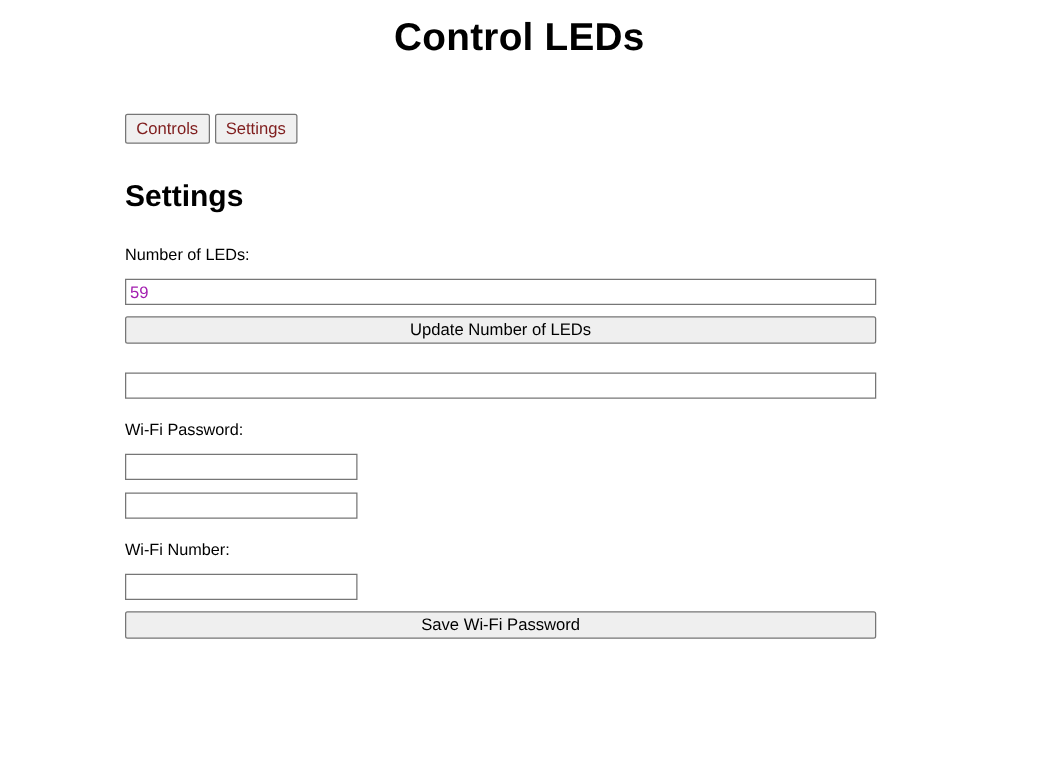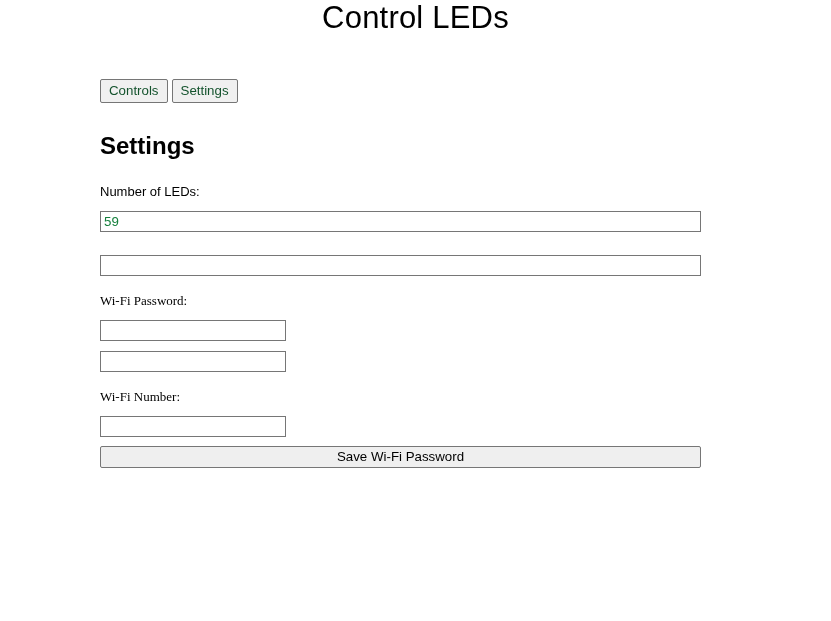--- a/index.html
+++ b/index.html
@@ -11,22 +11,22 @@
     width: 831px;
     height: 621px;
     font-family: "Liberation Sans", sans-serif;
     color: #000000;
     overflow: hidden;
     position: relative;
   }
   .page-title {
     text-align: center;
     font-size: 31px;
-    font-weight: normal;
-    margin: 0;
+    font-weight: bold;
+    margin: 12px;
     padding-top: 0px;
     line-height: 36px;
     letter-spacing: 0.2px;
   }
   .content {
     padding-left: 100px;
     padding-right: 130px;
   }
   .tabs {
     margin-top: 43px;
@@ -34,49 +34,48 @@
     gap: 4px;
   }
   .tab-button {
     font-family: "Liberation Sans", sans-serif;
     font-size: 13.3px;
     line-height: 15px;
     padding: 3px 8px 4px 8px;
     background: #f0f0f0;
     border: 1px solid #767676;
     border-radius: 2px;
-    color: #14532d;
+    color: #7f1d1d;
     cursor: pointer;
   }
   .section-title {
     font-size: 24px;
     font-weight: bold;
     margin: 29px 0 0 0;
     line-height: 28px;
   }
   .field-label {
     font-size: 13px;
     line-height: 18px;
     margin-top: 23px;
     margin-bottom: 0;
   }
   .label-tight {
     margin-top: 16px;
-    font-family: Liberation Serif, serif;
   }
   .text-input {
     display: block;
     box-sizing: border-box;
     height: 21px;
     margin-top: 10px;
     padding: 1px 3px;
     font-family: "Liberation Sans", sans-serif;
     font-size: 13.3px;
     line-height: 17px;
-    color: #15803d;
+    color: #a21caf;
     background: #ffffff;
     border: 1px solid #767676;
     border-radius: 0;
     outline: none;
   }
   .input-wide {
     width: 601px;
   }
   .input-narrow {
     width: 186px;
@@ -111,20 +110,21 @@
 
   <div class="tabs">
     <button class="tab-button">Controls</button>
     <button class="tab-button">Settings</button>
   </div>
 
   <h2 class="section-title">Settings</h2>
 
   <p class="field-label">Number of LEDs:</p>
   <input class="text-input input-wide" type="text" value="59" style="">
+  <button class="wide-button">Update Number of LEDs</button>
 
   <div class="gap-block"></div>
 
   <input class="text-input input-wide" type="text" value="" style="">
 
   <p class="field-label label-tight">Wi-Fi Password:</p>
   <input class="text-input input-narrow" type="text" value="" style="">
 
   <input class="text-input input-narrow" type="text" value="" style="">
 

